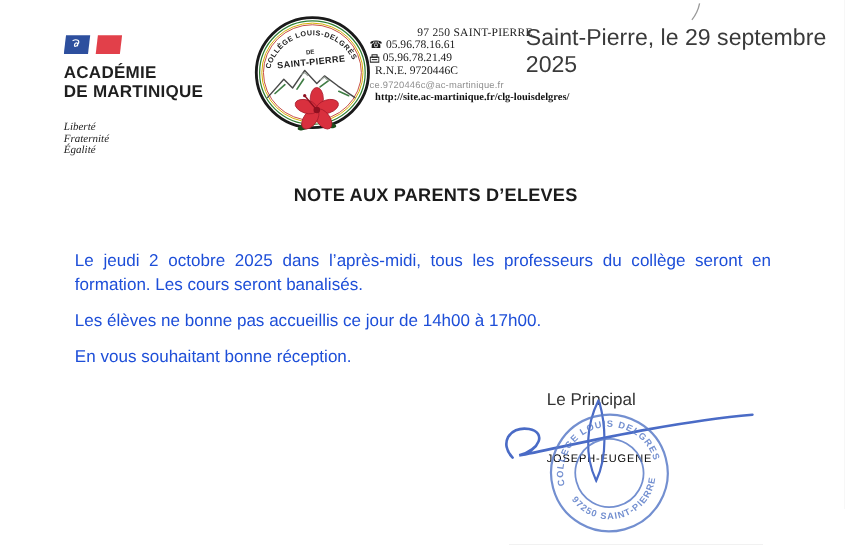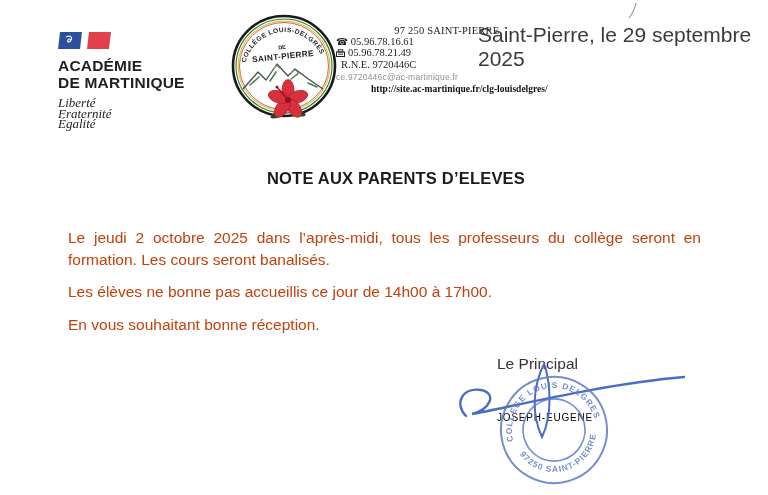--- a/index.html
+++ b/index.html
@@ -4,47 +4,47 @@
 <style>
   html,body{margin:0;padding:0;background:#e8e8e8;}
   .page{position:relative;width:768px;height:495px;background:#ffffff;overflow:hidden;
         font-family:"Liberation Sans",sans-serif;}
   .abs{position:absolute;}
 
   
   .academie{left:58px;top:31px;width:170px;}
   .acad-name{margin-top:4px;font-weight:bold;font-size:15.5px;line-height:16.5px;
              color:#1f1f1f;letter-spacing:.2px;}
-  .motto{margin-top:7px;font-family:"Liberation Serif",serif;font-style:italic;
-         font-size:13px;line-height:10.5px;color:#222;}
+  .motto{margin-top:19px;font-family:"Liberation Serif",serif;font-style:italic;
+         font-size:10px;line-height:10.5px;color:#222;}
 
   
   .seal{left:229px;top:11px;}
 
   
   .contact{left:336px;top:25px;font-family:"Liberation Serif",serif;font-size:10.5px;
            line-height:11.2px;color:#1c1c1c;white-space:nowrap;}
   .c-ind1{padding-left:9px;}
   .c-ind2{padding-left:10px;letter-spacing:.2px;text-align:center;}
   .c-row{display:flex;align-items:center;gap:3px;}
   .phone-glyph{font-family:"DejaVu Sans",sans-serif;font-size:9.5px;line-height:9px;}
   .c-rne{padding-left:5px;}
   .c-email{font-family:"Liberation Sans",sans-serif;font-size:8.5px;color:#8f8f8f;
            margin-top:2px;letter-spacing:.2px;}
   .c-web{font-family:"Liberation Serif",serif;font-weight:bold;font-size:9.5px;
-         color:#101010;margin-top:1px;padding-left:5px;margin-left:30px;}
+         color:#101010;margin-top:1px;padding-left:5px;}
 
   .dateline{left:478px;top:23px;font-size:21px;color:#3a3a3a;}
 
   .doc-title{left:0;top:169px;width:768px;box-sizing:border-box;padding-left:24px;
              text-align:center;font-weight:bold;font-size:16.5px;letter-spacing:.2px;
              color:#1b1b1b;}
 
   .bodytext{left:68px;top:227px;width:633px;font-size:15.5px;line-height:21.5px;
-            color:#c2410c;text-align:justify;}
+            color:#1d4ed8;text-align:justify;}
   .bodytext p{margin:0 0 11px 0;}
 
   .sig-role{left:497px;top:355px;font-size:15.5px;color:#333;}
   .sig-name{left:497px;top:412px;font-size:10px;letter-spacing:.8px;color:#000000;}
   .signature-svg{left:452px;top:356px;pointer-events:none;}
   .stamp{left:494px;top:373px;opacity:.85;pointer-events:none;}
   .artifact{left:626px;top:2px;}
 </style>
 </head>
 <body>

